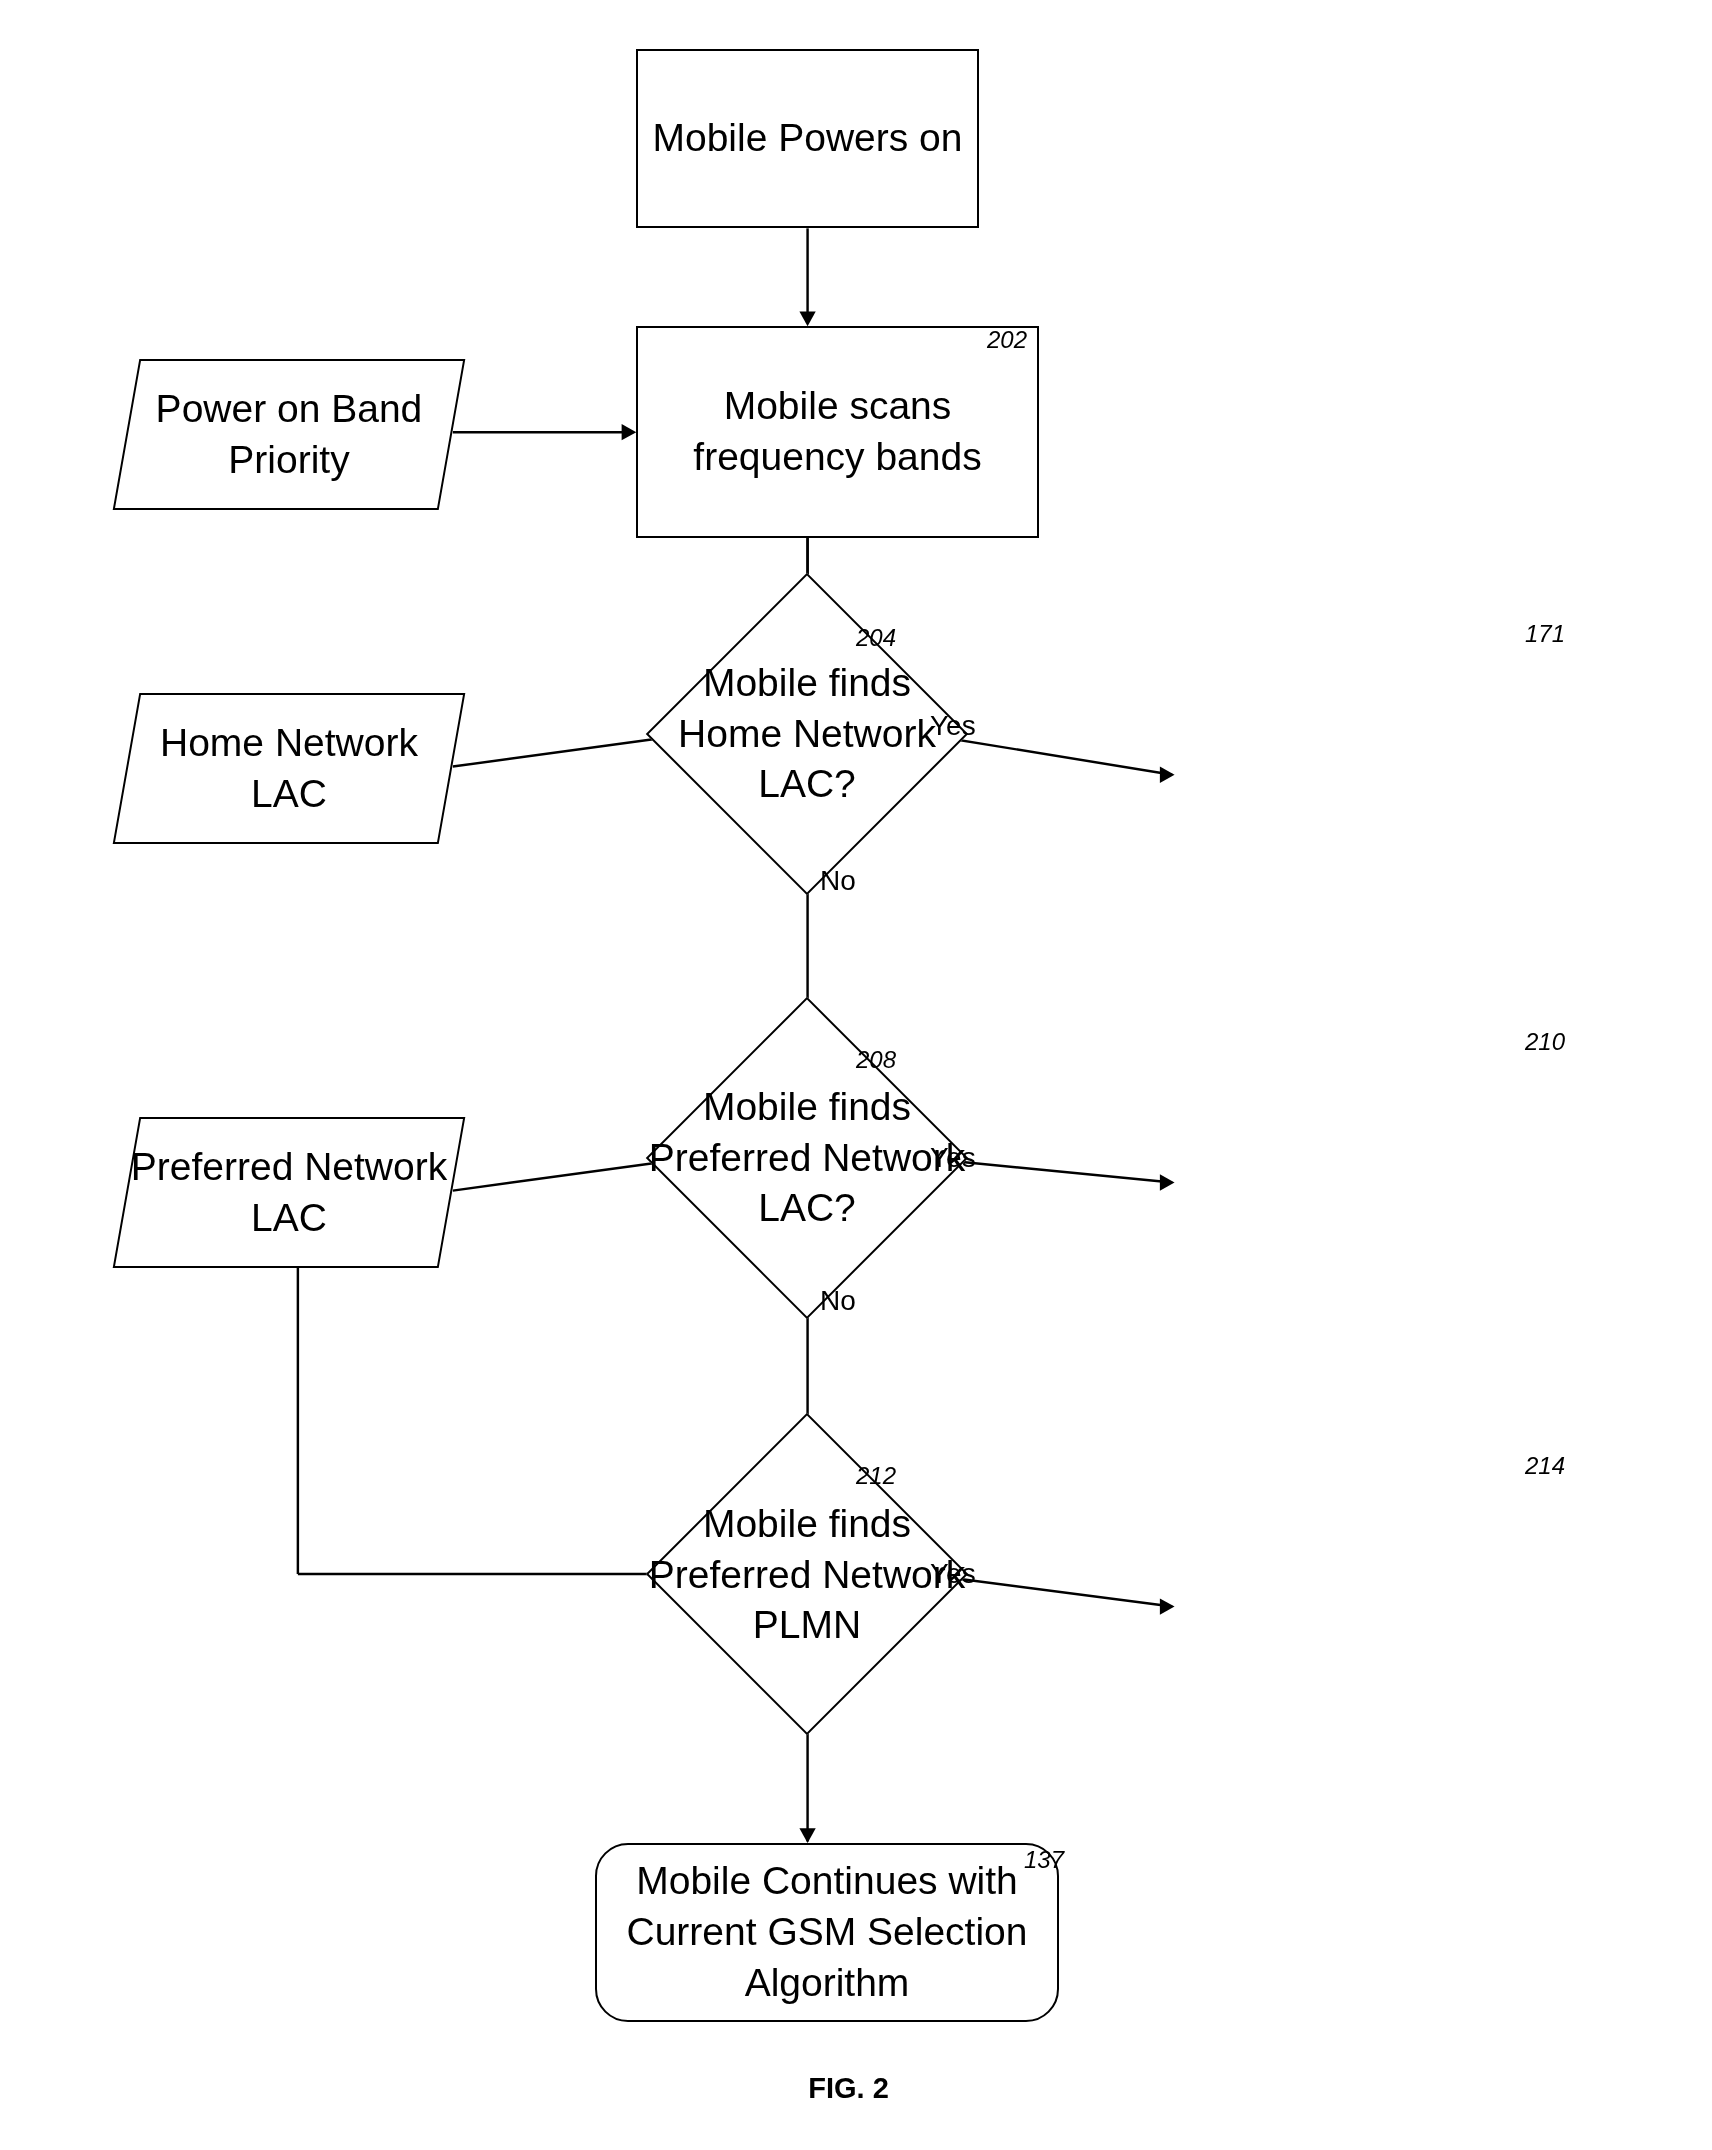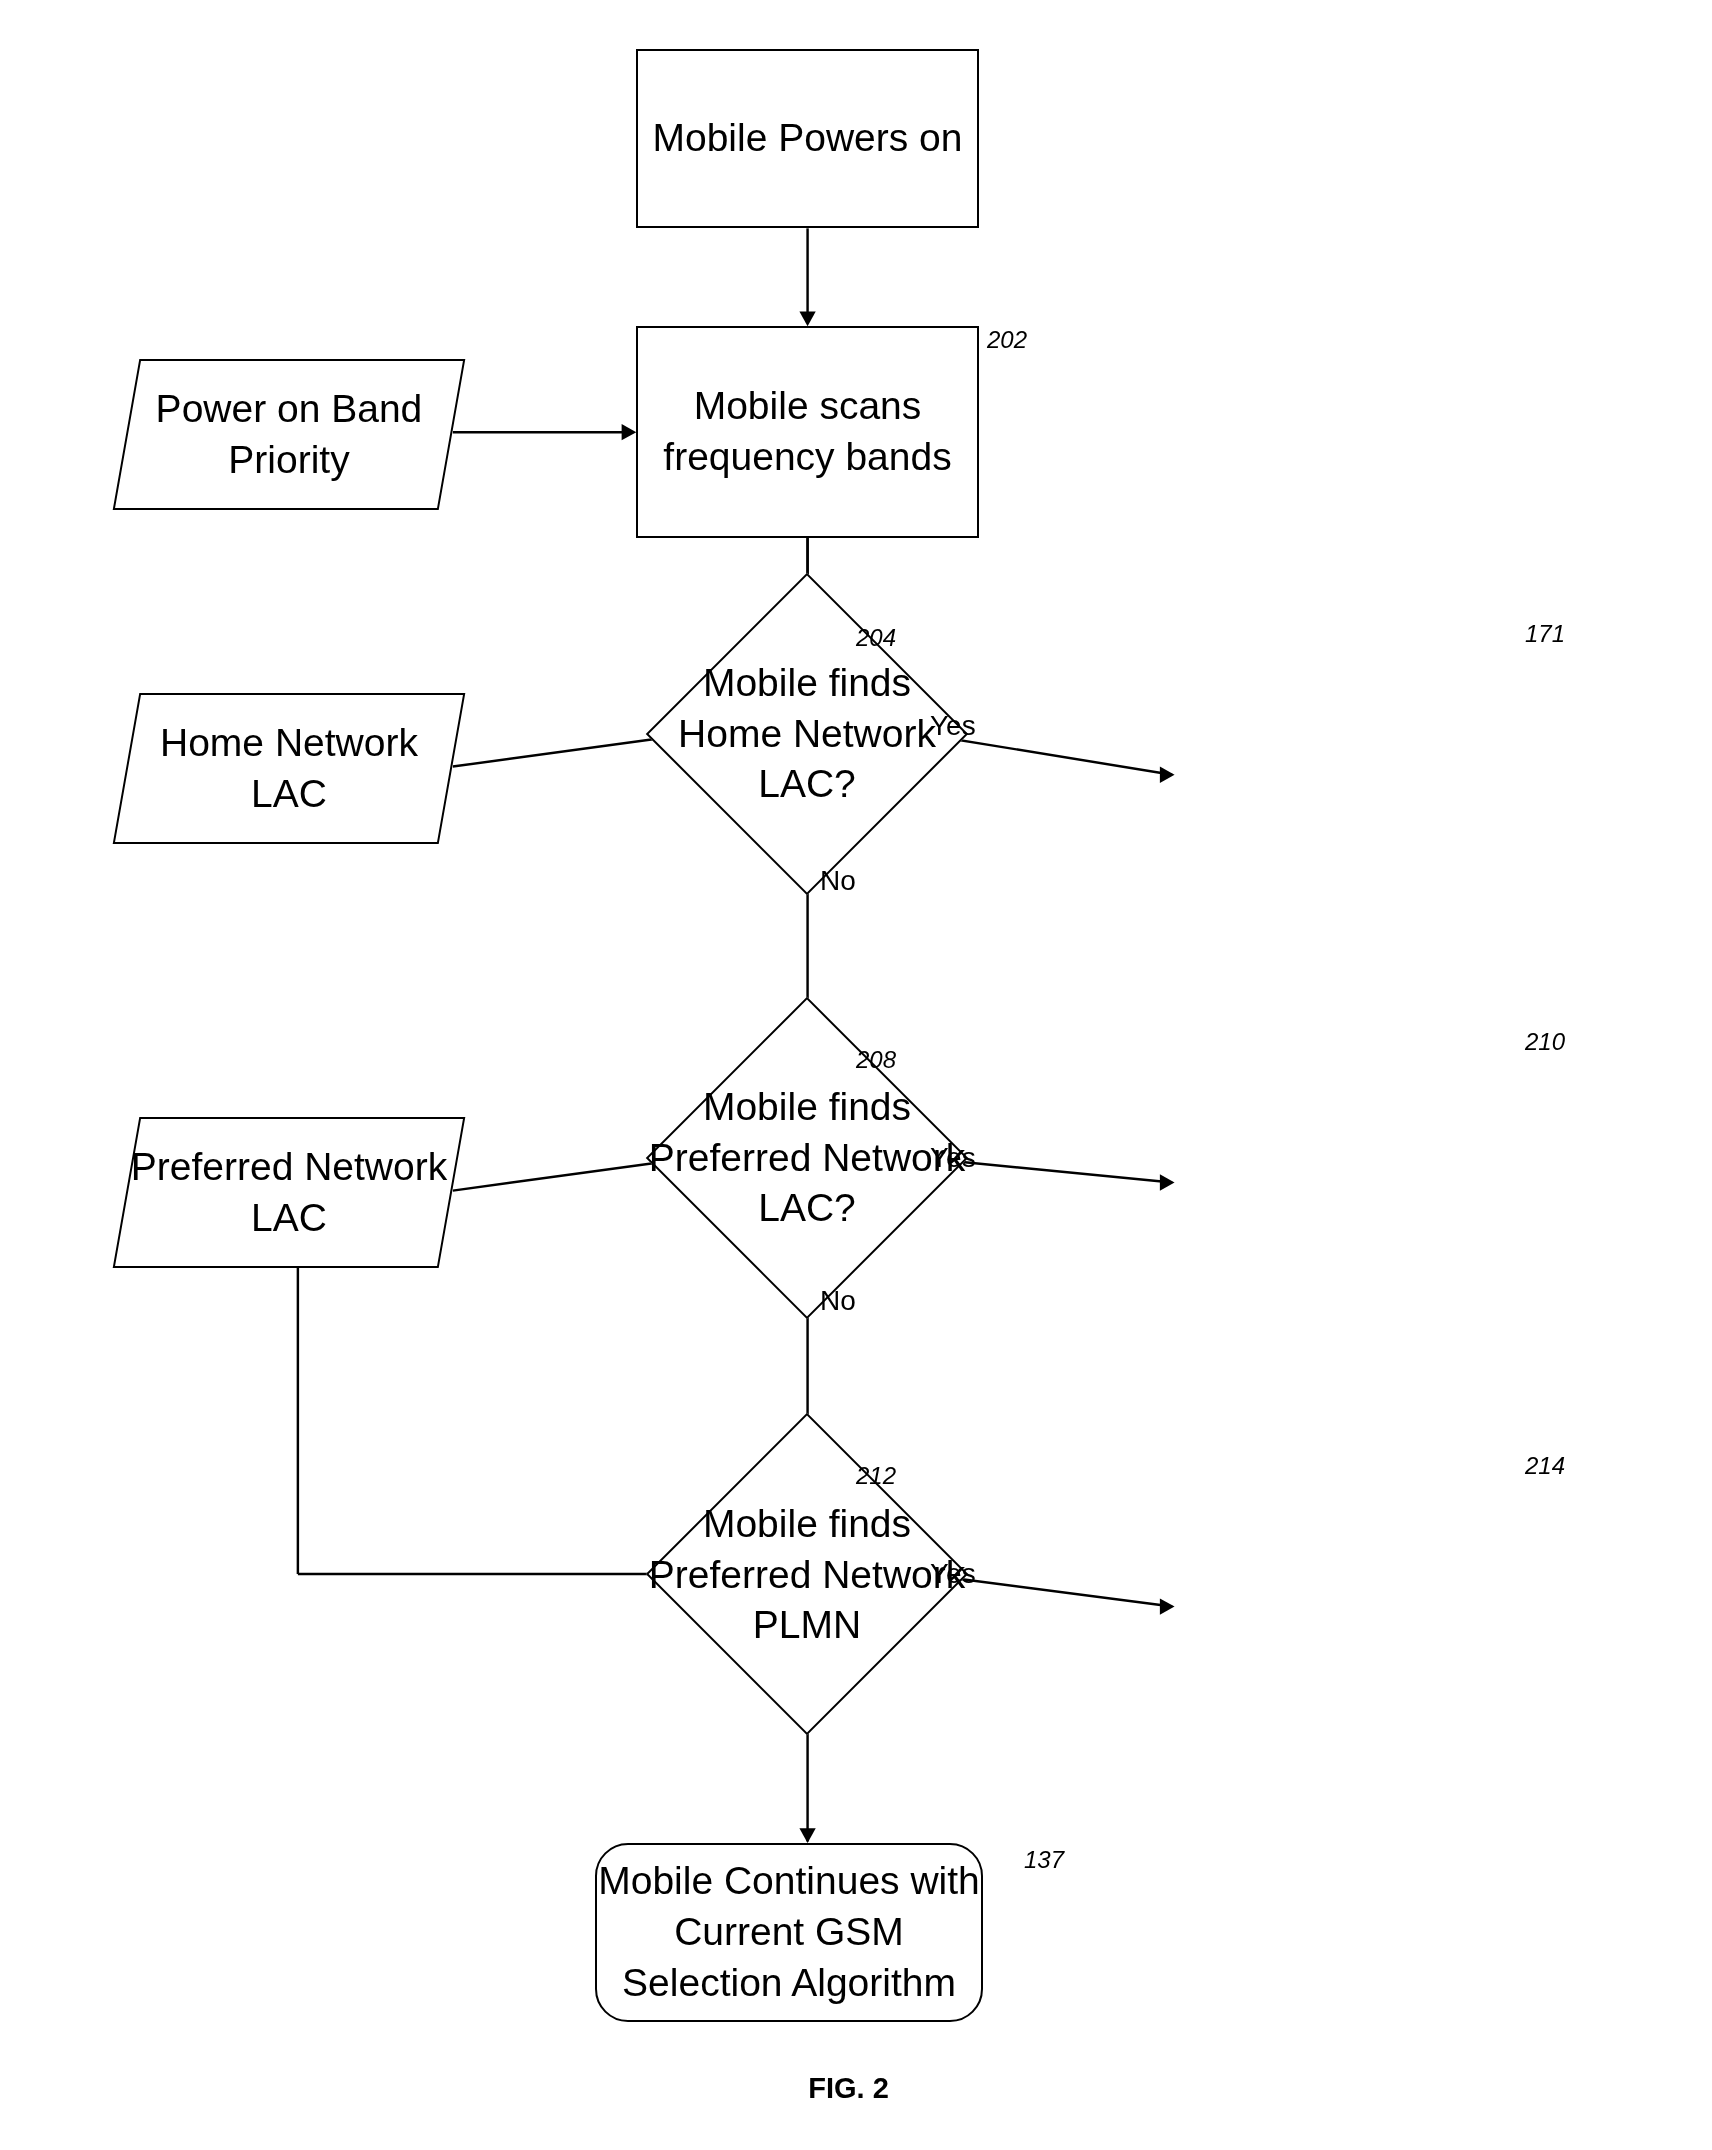--- a/index.html
+++ b/index.html
@@ -118,21 +118,21 @@
 
     <line x1="365" y1="1550" x2="365" y2="1930" stroke="#000" stroke-width="3"></line>
     <line x1="365" y1="1930" x2="848" y2="1930" stroke="#000" stroke-width="3"></line>
     <polygon points="850,1930 832,1920 832,1940" fill="#000"></polygon>
   </svg>
 
   <div class="shape rect" style="left:636px; top:49px; width:343px; height:179px;">
     <span class="label-text">Mobile Powers on</span>
   </div>
 
-  <div class="shape rect" style="left:636px; top:326px; width:343px; height:212px;">
+  <div class="shape rect" style="left:636px; top:326px; width:403px; height:212px;">
     <span class="label-text">Mobile scans frequency bands</span>
   </div>
   <span class="ref-num" style="left:987px; top:326px;">202</span>
 
   <div class="shape" style="left:126px; top:359px; width:326px; height:151px; border:2.4px solid #000; background:#fff; transform:skewX(-10deg);">
     <span class="label-text" style="transform:skewX(10deg);">Power on Band Priority</span>
   </div>
 
   <div class="shape" style="left:693px; top:620px; width:228px; height:228px; border:2.4px solid #000; background:#fff; transform:rotate(45deg);">
   </div>
@@ -172,21 +172,21 @@
   </div>
   <div class="diamond-label" style="position:absolute; left:644px; top:1475px; width:326px; height:200px; display:flex; align-items:center; justify-content:center; text-align:center;">
     <span class="label-text">Mobile finds<br>Preferred Network<br>PLMN</span>
   </div>
   <span class="ref-num" style="left:856px; top:1462px;">212</span>
 
   <span class="ref-num" style="left:1525px; top:1452px;">214</span>
 
   <div style="position:absolute; left:930px; top:1558px; font-size:28px;">Yes</div>
 
-  <div class="shape rounded-rect" style="left:595px; top:1843px; width:388px; height:179px;">
+  <div class="shape rounded-rect" style="left:595px; top:1843px; width:464px; height:179px;">
     <span class="label-text">Mobile Continues with Current GSM Selection Algorithm</span>
   </div>
   <span class="ref-num" style="left:1024px; top:1846px;">137</span>
 
   <div class="fig-label" style="position:absolute; left:767px; top:2072px;">FIG. 2</div>
 
 </div>
 
 
 </body></html>

